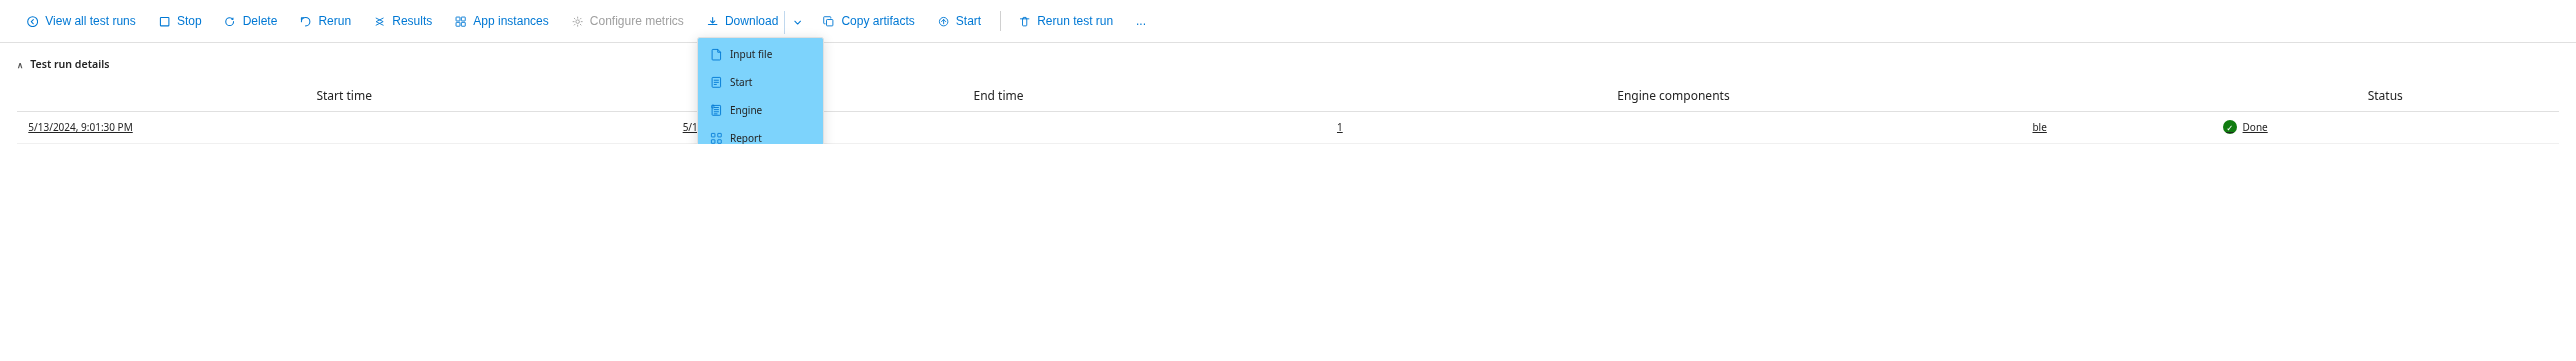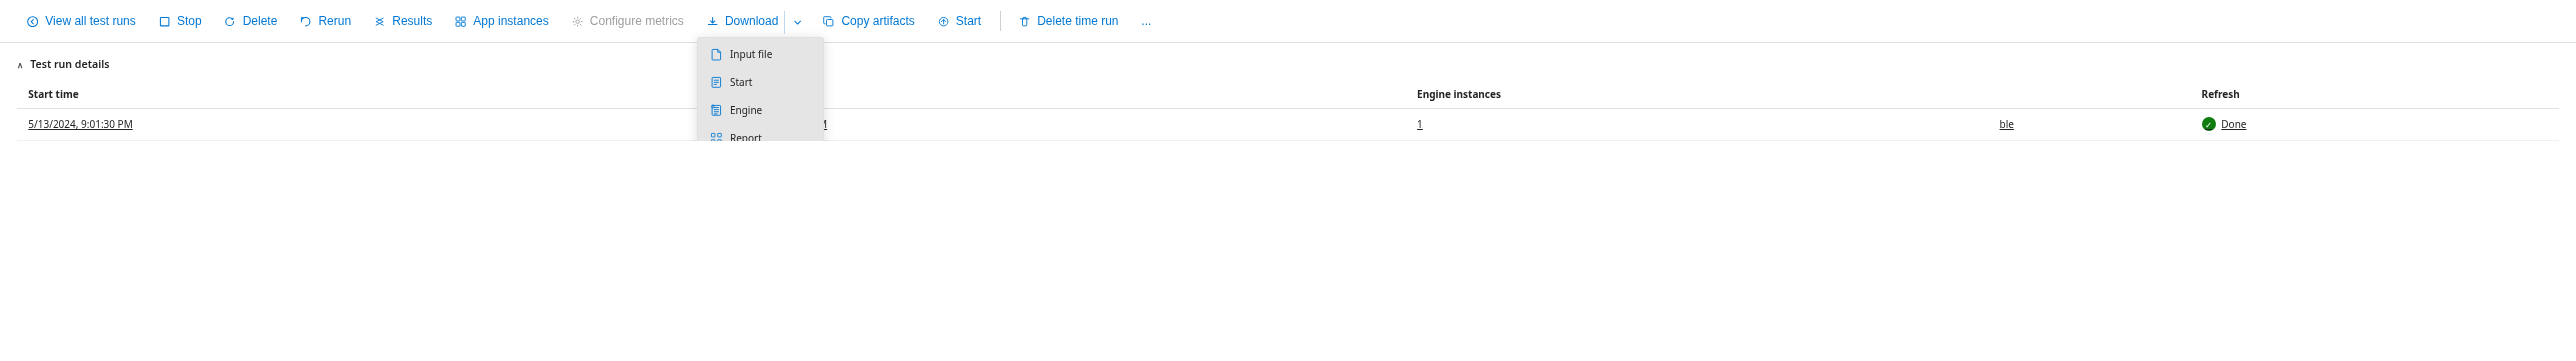--- a/index.html
+++ b/index.html
@@ -72,21 +72,21 @@
     .download-btn-group .chevron-btn {
       padding: 5.7px 7px;
       border-left: 0.7px solid #c0d8ee;
       border-radius: 0 2.8px 2.8px 0;
     }
 
     .dropdown-menu {
       position: absolute;
       top: calc(100% + 2.8px);
       left: 0;
-      background: #e5e5e5;
+      background: #7dd3fc;
       border: 0.7px solid #e0e0e0;
       border-radius: 2.8px;
       box-shadow: 0 2.8px 11.3px rgba(0,0,0,0.14);
       min-width: 127px;
       z-index: 100;
       padding: 2.8px 0;
     }
 
     .dropdown-item {
       display: flex;
@@ -125,24 +125,24 @@
       color: #555;
       font-size: 8.5px;
     }
 
     .data-table {
       width: 100%;
       border-collapse: collapse;
     }
 
     .data-table th {
-      text-align: left;
+      text-align: center;
       padding: 7px 11.3px;
-      font-weight: 700;
-      font-size: 10px;
+      font-weight: 400;
+      font-size: 12px;
       border-bottom: 1.4px solid #e0e0e0;
       color: #242424;
     }
 
     .data-table td {
       padding: 8.5px 11.3px;
       border-bottom: 0.7px solid #f0f0f0;
       font-size: 10px;
       color: #242424;
       text-decoration: underline;
@@ -332,42 +332,42 @@
   </button>
 
   <div class="toolbar-divider"></div>
 
   <button class="toolbar-btn">
     <span class="icon">
       <svg class="svg-icon" viewBox="0 0 16 16" fill="none" xmlns="http://www.w3.org/2000/svg">
         <path d="M2 4h12M6 4V2h4v2M5 4v9a1 1 0 0 0 1 1h4a1 1 0 0 0 1-1V4" stroke="#0078d4" stroke-width="1.3" stroke-linecap="round" stroke-linejoin="round"></path>
       </svg>
     </span>
-    <span>Delete time run</span>
+    <span>Rerun test run</span>
   </button>
 
   <button class="toolbar-btn">
     <span>...</span>
   </button>
 </div>
 
 <div class="main-content">
   <div class="section-header">
     <span class="chevron">∧</span>
     <span>Test run details</span>
   </div>
 
   <table class="data-table">
     <thead>
       <tr>
         <th>Start time</th>
         <th>End time</th>
-        <th>Engine instances</th>
+        <th>Engine components</th>
         <th></th>
-        <th>Refresh</th>
+        <th>Status</th>
       </tr>
     </thead>
     <tbody>
       <tr>
         <td>5/13/2024, 9:01:30 PM</td>
         <td>5/13/2024, 9:02:38 PM</td>
         <td>1</td>
         <td>ble</td>
         <td>
           <div class="status-badge">

